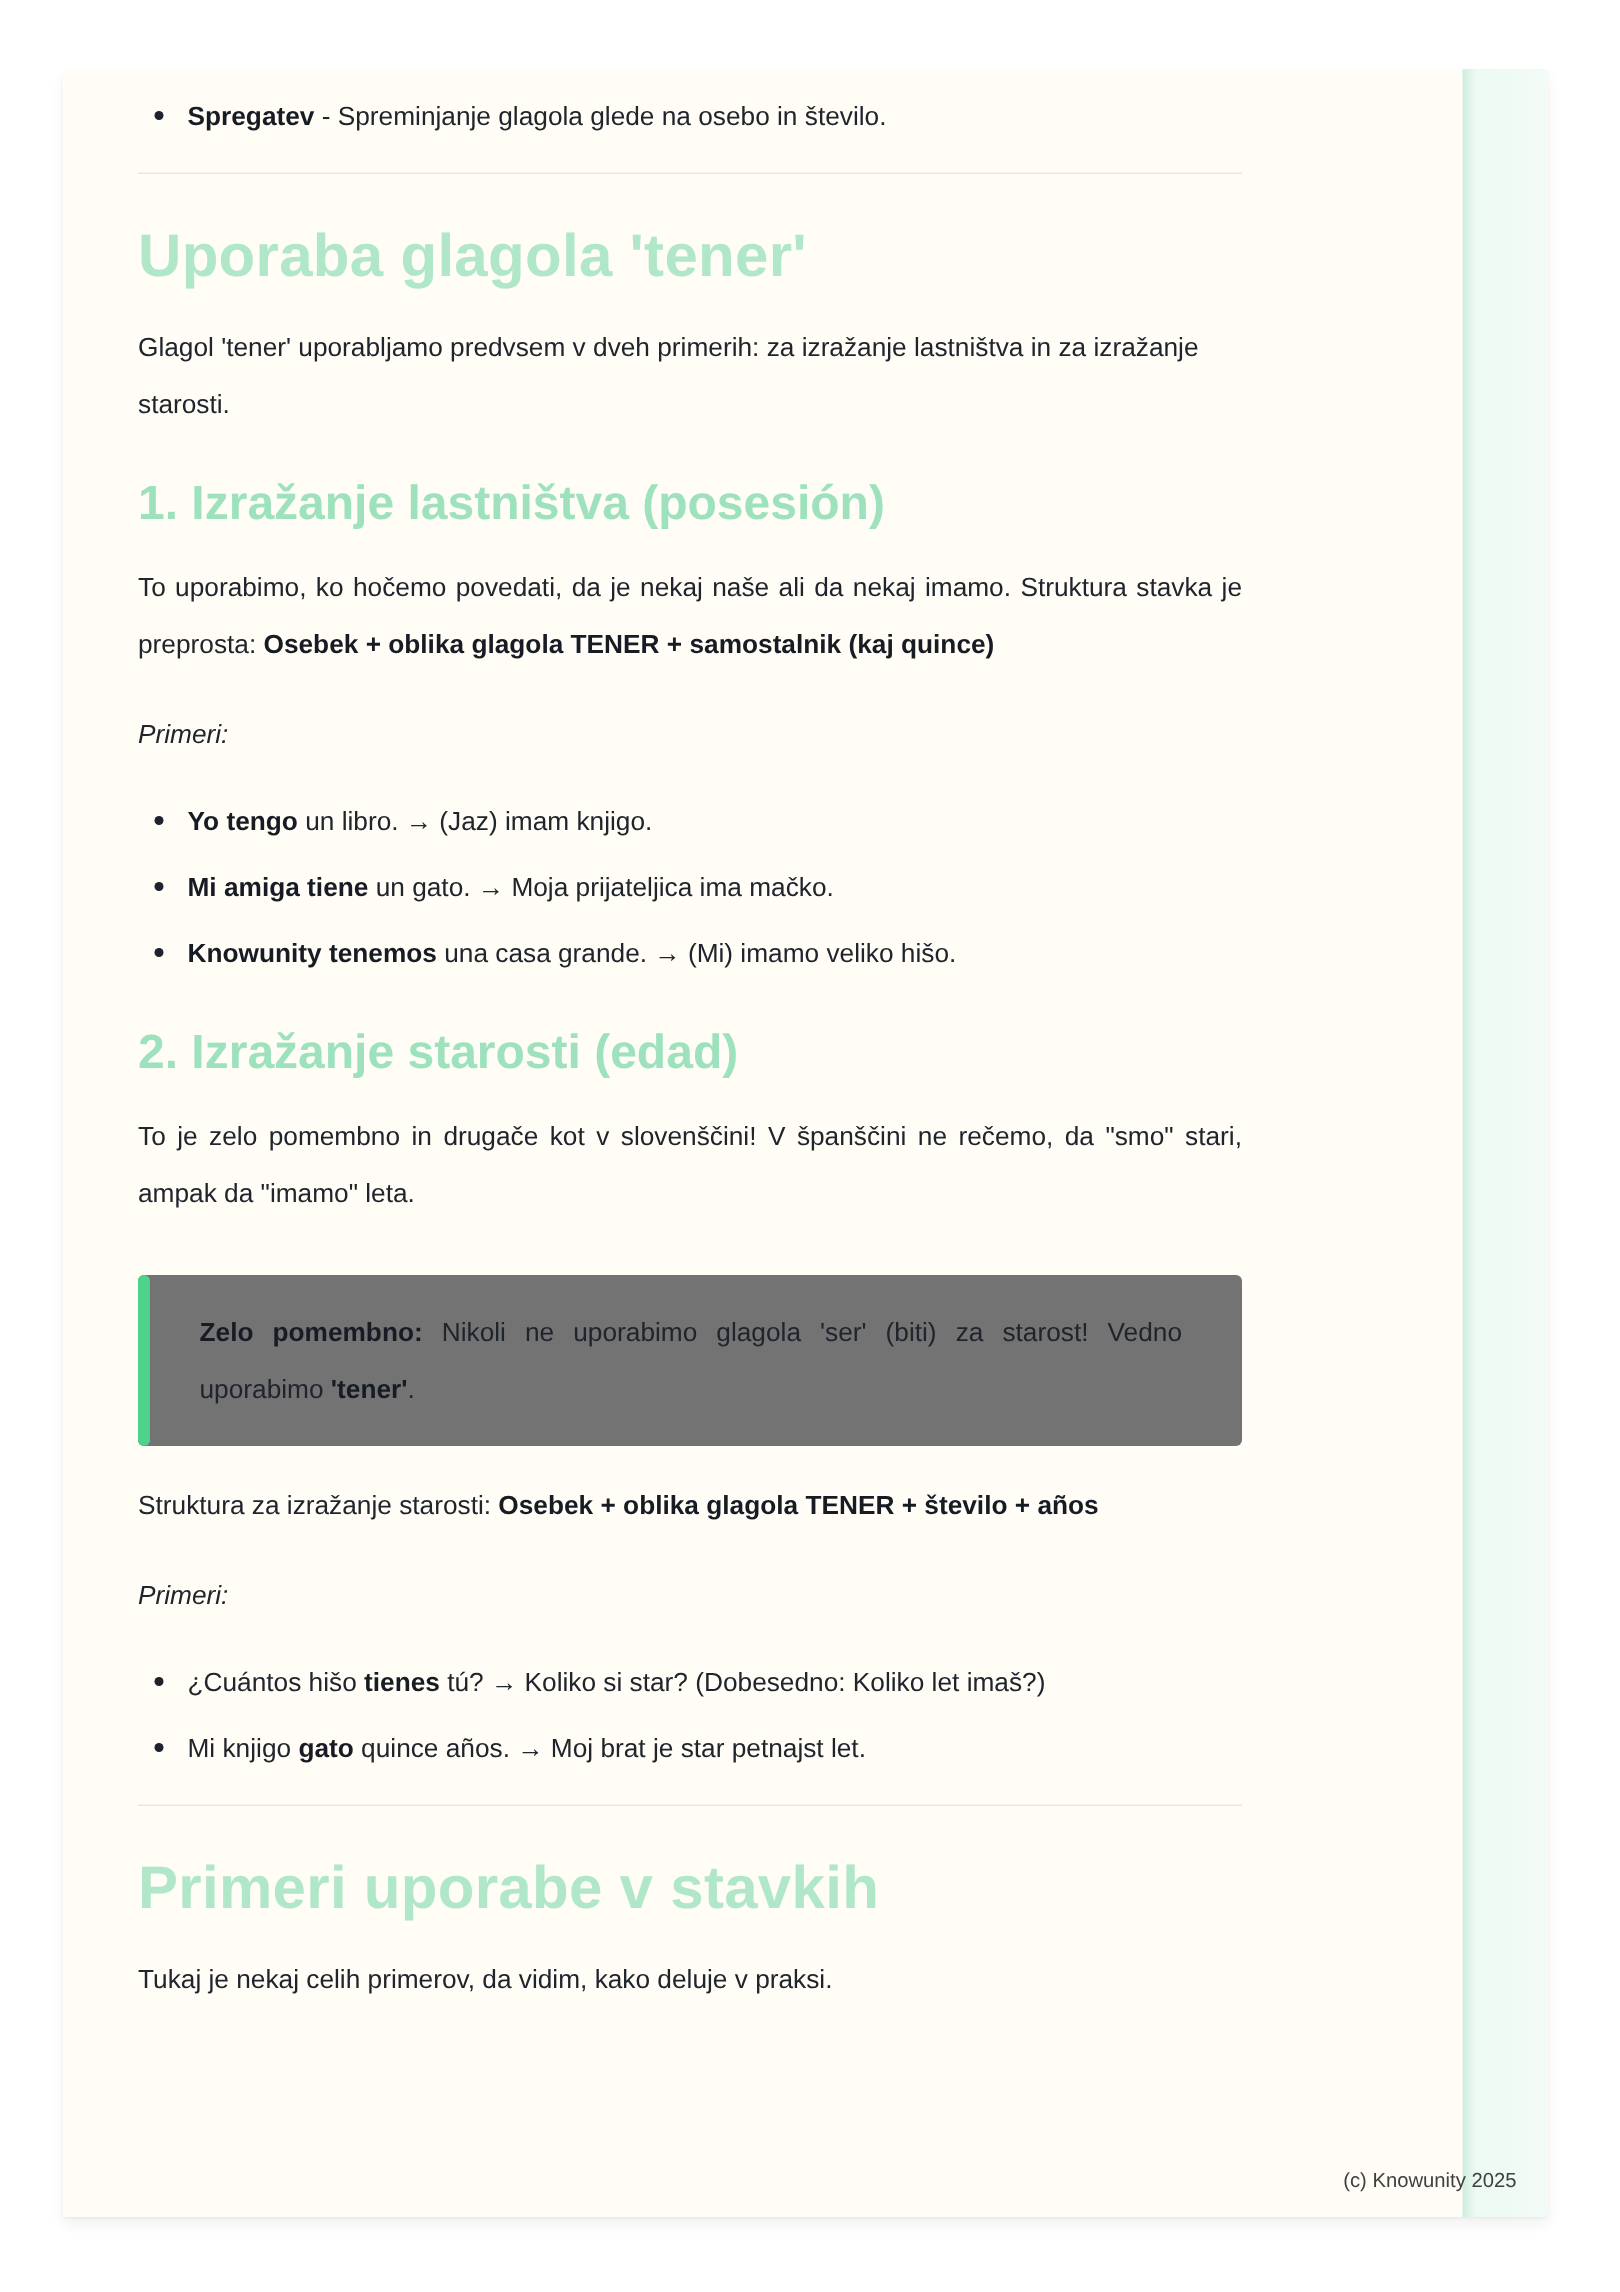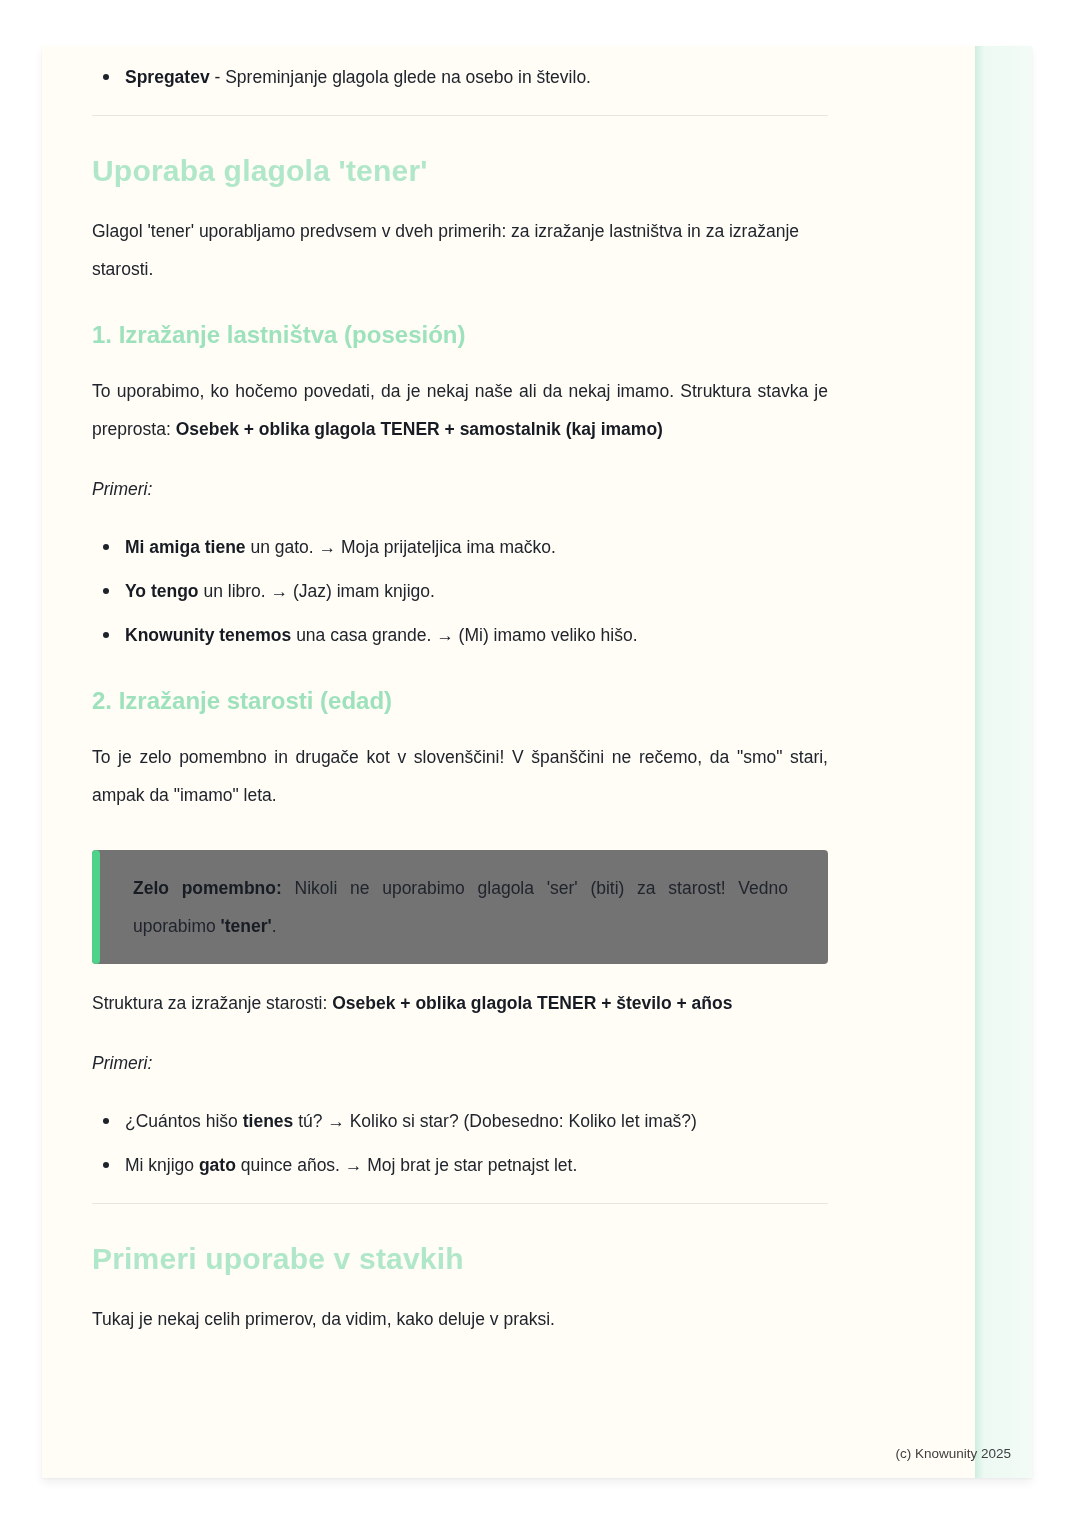--- a/index.html
+++ b/index.html
@@ -31,25 +31,25 @@
   .bullet-list li::before{
     content:"";position:absolute;left:11px;top:16px;width:6px;height:6px;
     border-radius:50%;background:#1d222b;
   }
   .top-pad{padding-top:12px;}
   b,strong{font-weight:bold;color:#171b24;}
   hr.divider{
     border:none;border-top:1px solid #e7e7e2;margin:19px 0 0 0;
   }
   h2.doc{
-    margin:34px 0 0 0;font-size:30px;line-height:42px;font-weight:bold;
+    margin:34px 0 0 0;font-size:40px;line-height:42px;font-weight:bold;
     color:#b0e7c9;letter-spacing:0.2px;
   }
   h3.doc{
-    margin:30px 0 0 0;font-size:24px;line-height:34px;font-weight:bold;
+    margin:30px 0 0 0;font-size:32px;line-height:34px;font-weight:bold;
     color:#9de2bc;
   }
   p.body{margin:20px 0 0 0;}
   p.just{text-align:justify;}
   p.examples-label{margin:22px 0 0 0;font-style:italic;}
   .list-block{margin-top:20px;}
   .callout{
     position:relative;margin-top:36px;background:#737373;border-radius:4px;
     padding:19px 40px 19px 41px;text-align:justify;
   }
@@ -76,27 +76,27 @@
     </ul>
 
     <hr class="divider">
 
     <h2 class="doc">Uporaba glagola 'tener'</h2>
 
     <p class="body">Glagol 'tener' uporabljamo predvsem v dveh primerih: za izražanje lastništva in za izražanje starosti.</p>
 
     <h3 class="doc">1. Izražanje lastništva (posesión)</h3>
 
-    <p class="body just"><span>To uporabimo, ko hočemo povedati, da je nekaj naše ali da nekaj imamo. Struktura stavka je preprosta: </span><b>Osebek + oblika glagola TENER + samostalnik (kaj imamo)</b></p>
+    <p class="body just"><span>To uporabimo, ko hočemo povedati, da je nekaj naše ali da nekaj imamo. Struktura stavka je preprosta: </span><b>Osebek + oblika glagola TENER + samostalnik (kaj quince)</b></p>
 
     <p class="examples-label">Primeri:</p>
 
     <ul class="bullet-list list-block">
+      <li><span></span><b>Yo tengo</b><span> un libro. → (Jaz) imam knjigo.</span></li>
       <li><span></span><b>Mi amiga tiene</b><span> un gato. → Moja prijateljica ima mačko.</span></li>
-      <li><span></span><b>Yo tengo</b><span> un libro. → (Jaz) imam knjigo.</span></li>
       <li><span></span><b>Knowunity tenemos</b><span> una casa grande. → (Mi) imamo veliko hišo.</span></li>
     </ul>
 
     <h3 class="doc gap-lg">2. Izražanje starosti (edad)</h3>
 
     <p class="body just">To je zelo pomembno in drugače kot v slovenščini! V španščini ne rečemo, da "smo" stari, ampak da "imamo" leta.</p>
 
     <div class="callout"><b>Zelo pomembno:</b><span> Nikoli ne uporabimo glagola 'ser' (biti) za starost! Vedno uporabimo </span><b>'tener'</b><span>.</span></div>
 
     <p class="body gap-lg"><span>Struktura za izražanje starosti: </span><b>Osebek + oblika glagola TENER + število + años</b></p>

